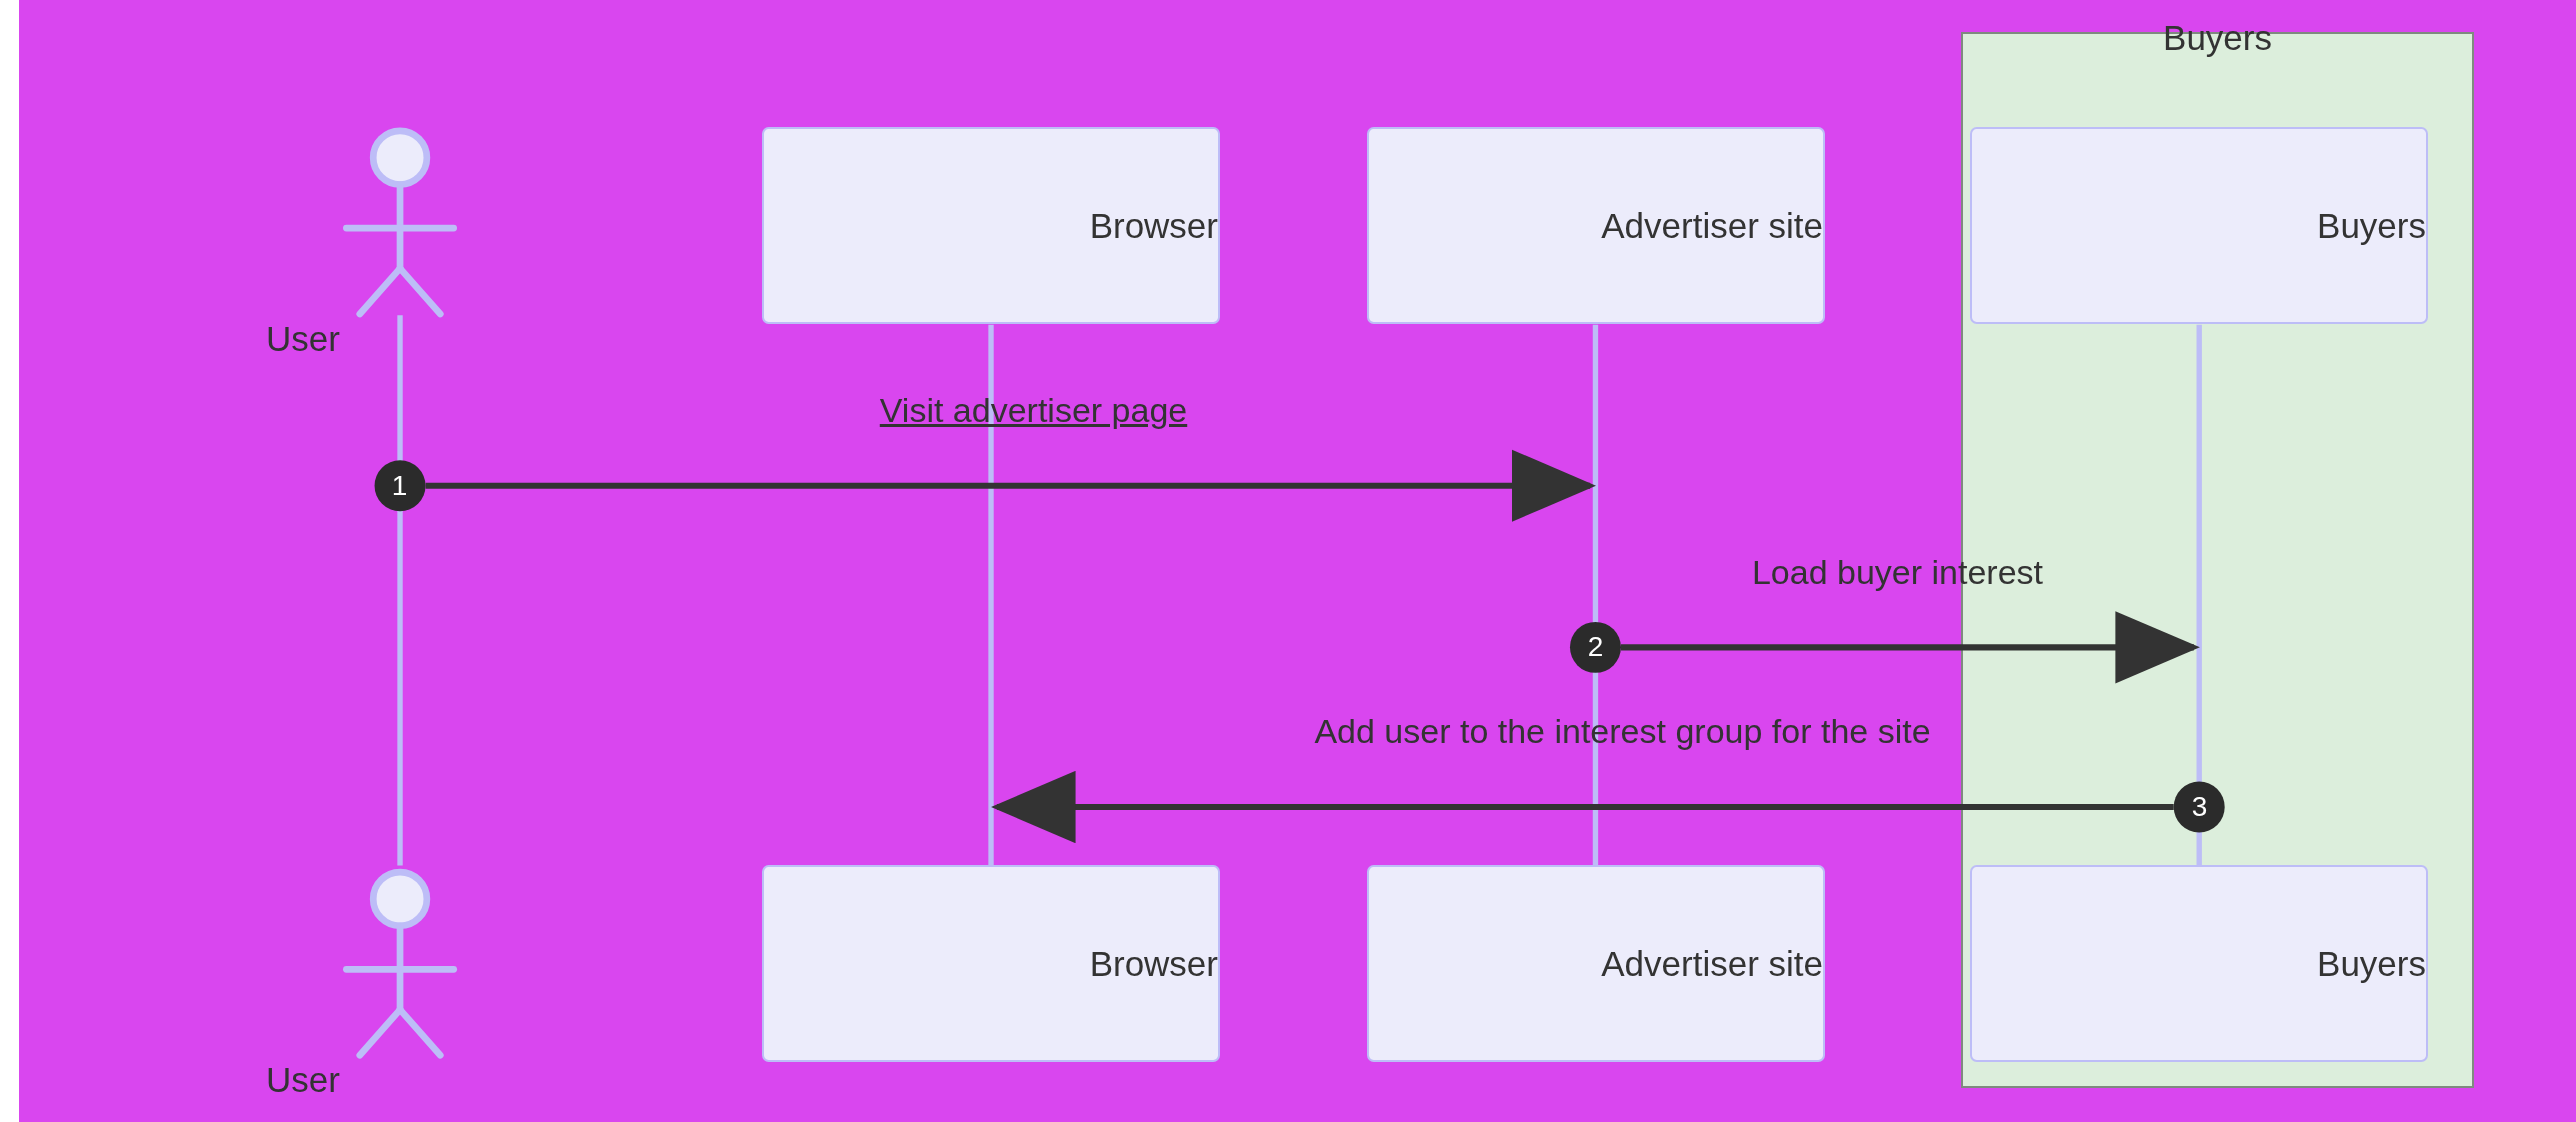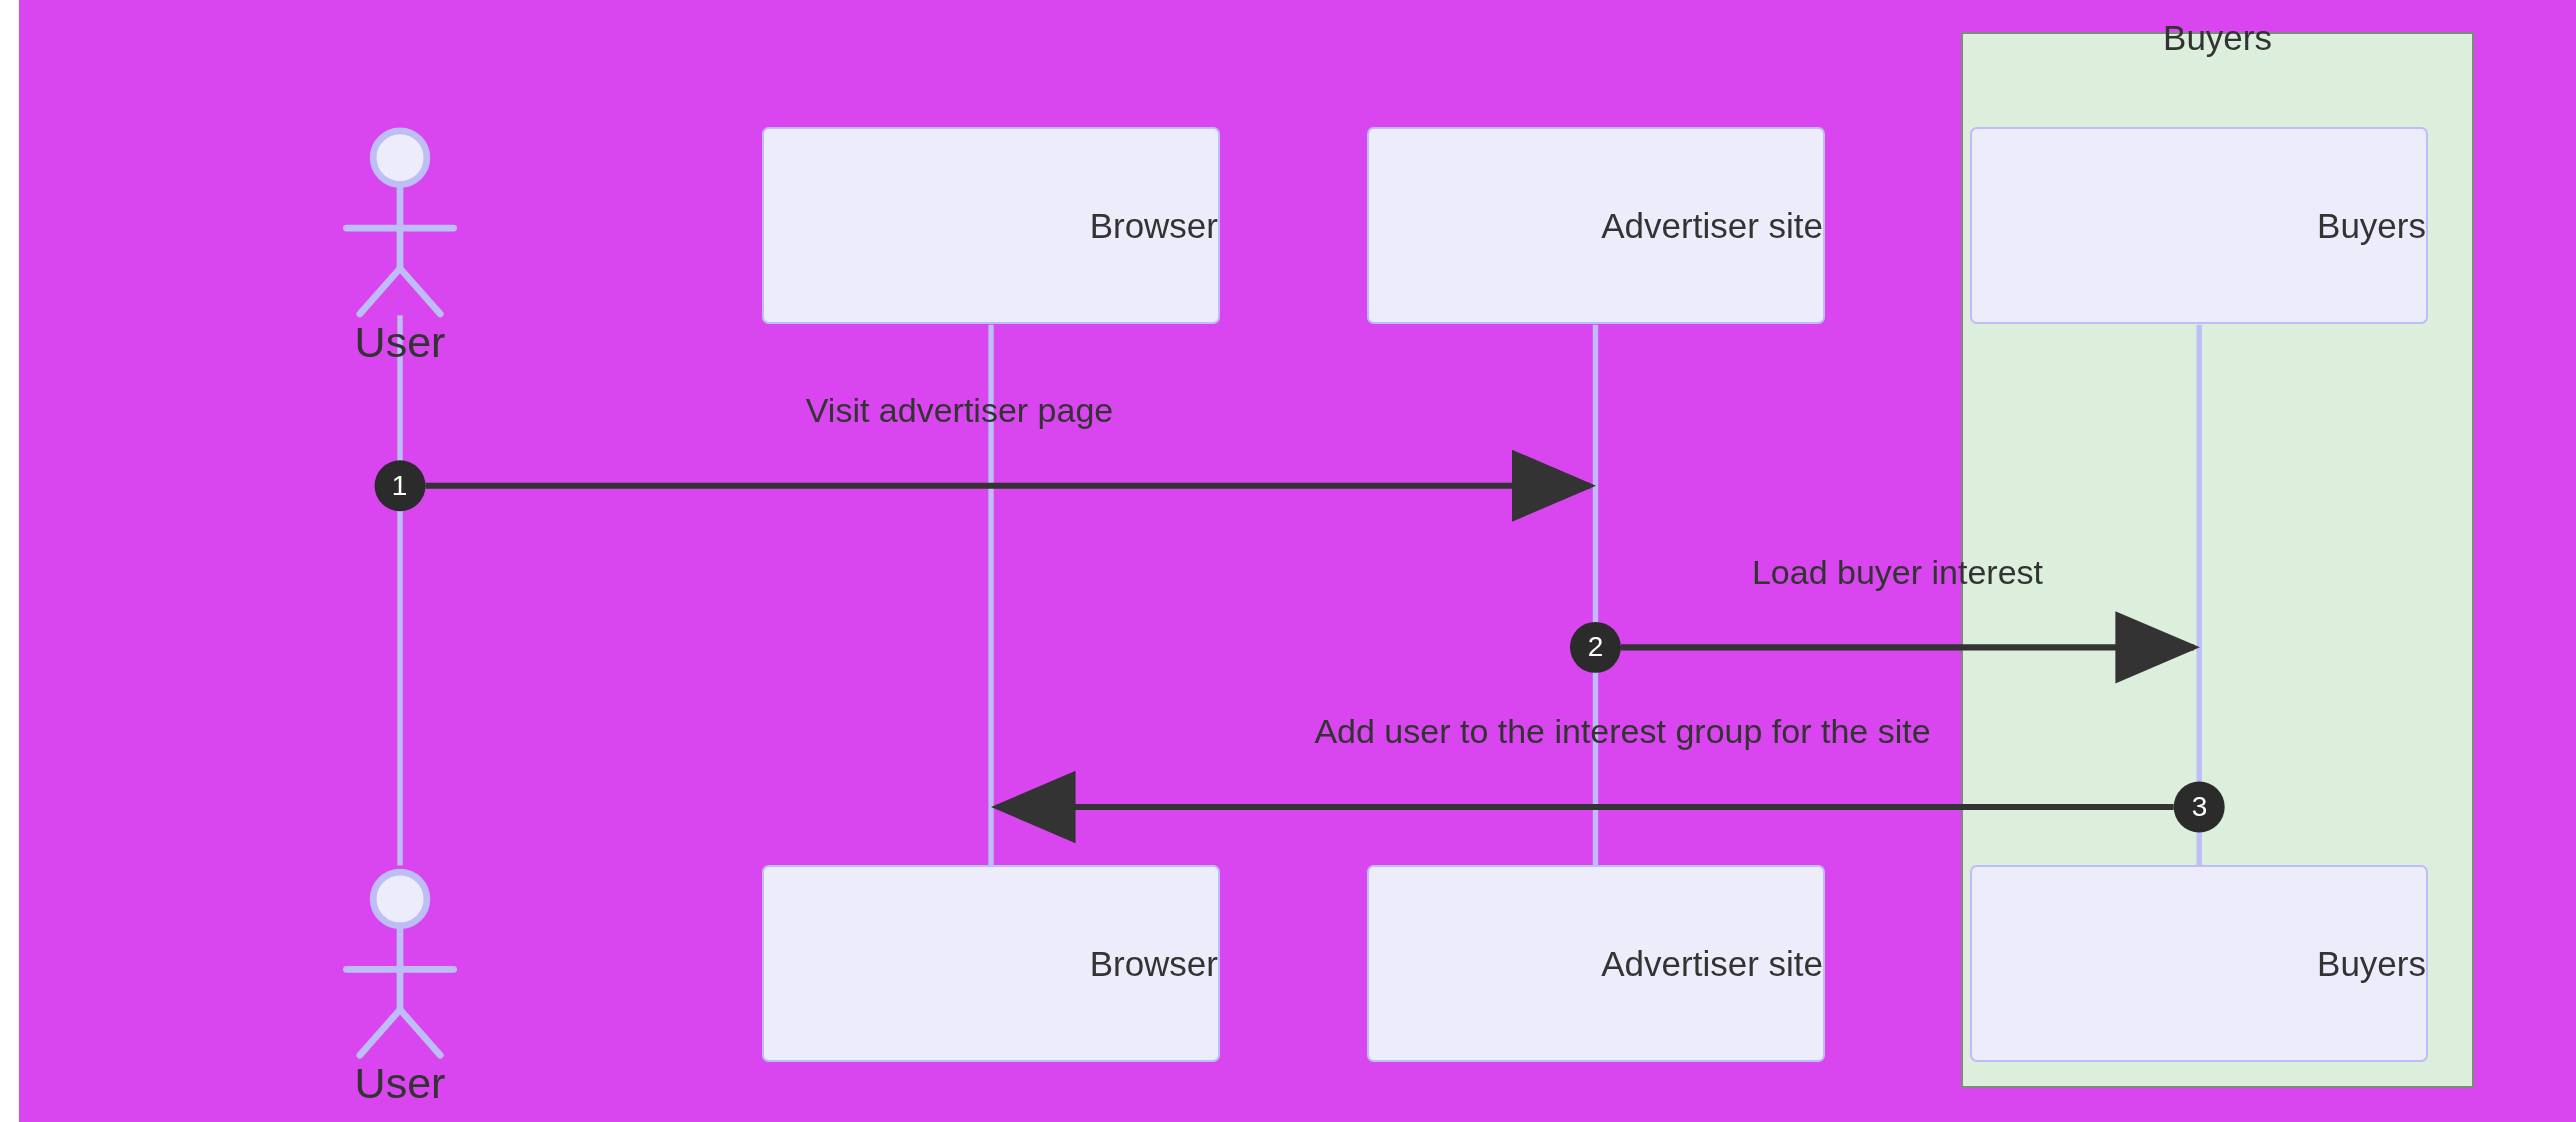--- a/index.html
+++ b/index.html
@@ -10,22 +10,22 @@
   .group-box{position:absolute;box-sizing:border-box;background:#DCEEDC;
              border:2.7px solid #7F8A7F;}
   .group-label{position:absolute;text-align:center;color:#333333;
                font-size:35px;line-height:1;white-space:nowrap;}
 
   .pbox{position:absolute;box-sizing:border-box;background:#ECECFB;
         border:2.7px solid #BDBDF7;border-radius:6.7px;
         display:flex;align-items:center;justify-content:flex-end;}
   .pbox span{color:#333333;font-size:35px;line-height:1;white-space:nowrap;}
 
-  .actor-label{position:absolute;text-align:center;color:#333333;
-               font-size:43px;line-height:1;white-space:nowrap;}
+  .actor-label{position:absolute;color:#333333;
+               font-size:35px;line-height:1;white-space:nowrap;}
 
   .msg-label{position:absolute;text-align:center;color:#333333;
              font-size:34px;line-height:1;white-space:nowrap;}
 
   .seq-num{position:absolute;color:#ffffff;font-size:28px;line-height:1;
            text-align:center;white-space:nowrap;}
 </style>
 </head>
 <body>
 
@@ -74,21 +74,21 @@
     <circle cx="2350" cy="965" r="38" fill="#2B2B2B"></circle>
 
     <line x1="3212" y1="1203" x2="1458" y2="1203" stroke="#333333" stroke-width="9" marker-end="url(#arrowL)"></line>
     <circle cx="3250" cy="1203" r="38" fill="#2B2B2B"></circle>
   </svg>
 
   <div class="seq-num" style="left:347px;top:472px;width:67px;">1</div>
   <div class="seq-num" style="left:1543px;top:633px;width:67px;">2</div>
   <div class="seq-num" style="left:2147px;top:793px;width:67px;">3</div>
 
-  <div class="msg-label" style="left:672px;top:393px;width:537px;">Visit advertiser page</div>
+  <div class="msg-label" style="left:746px;top:393px;width:537px;text-decoration:underline;">Visit advertiser page</div>
   <div class="msg-label" style="left:1610px;top:555px;width:537px;">Load buyer interest</div>
   <div class="msg-label" style="left:1134px;top:714px;width:939px;">Add user to the interest group for the site</div>
 
   <div class="pbox" style="left:743px;top:127px;width:458px;height:197px;">
     <span>Browser</span>
   </div>
   <div class="pbox" style="left:1348px;top:127px;width:458px;height:197px;">
     <span>Advertiser site</span>
   </div>
   <div class="pbox" style="left:1951px;top:127px;width:458px;height:197px;">

